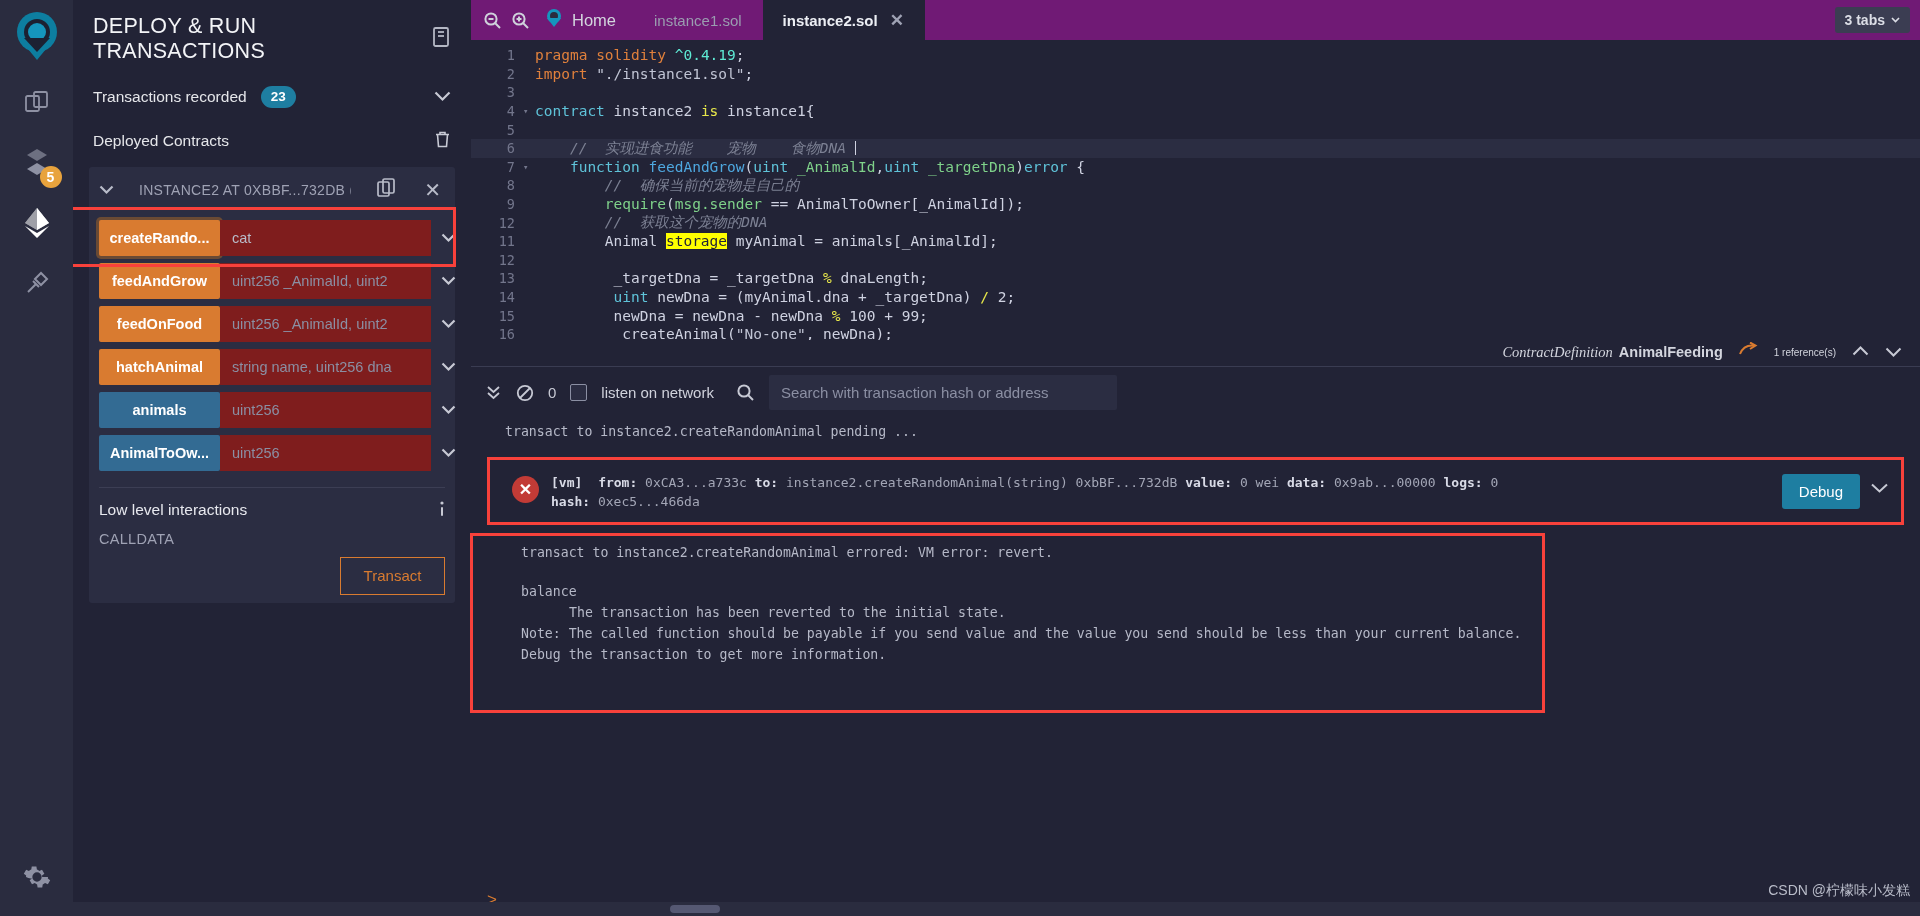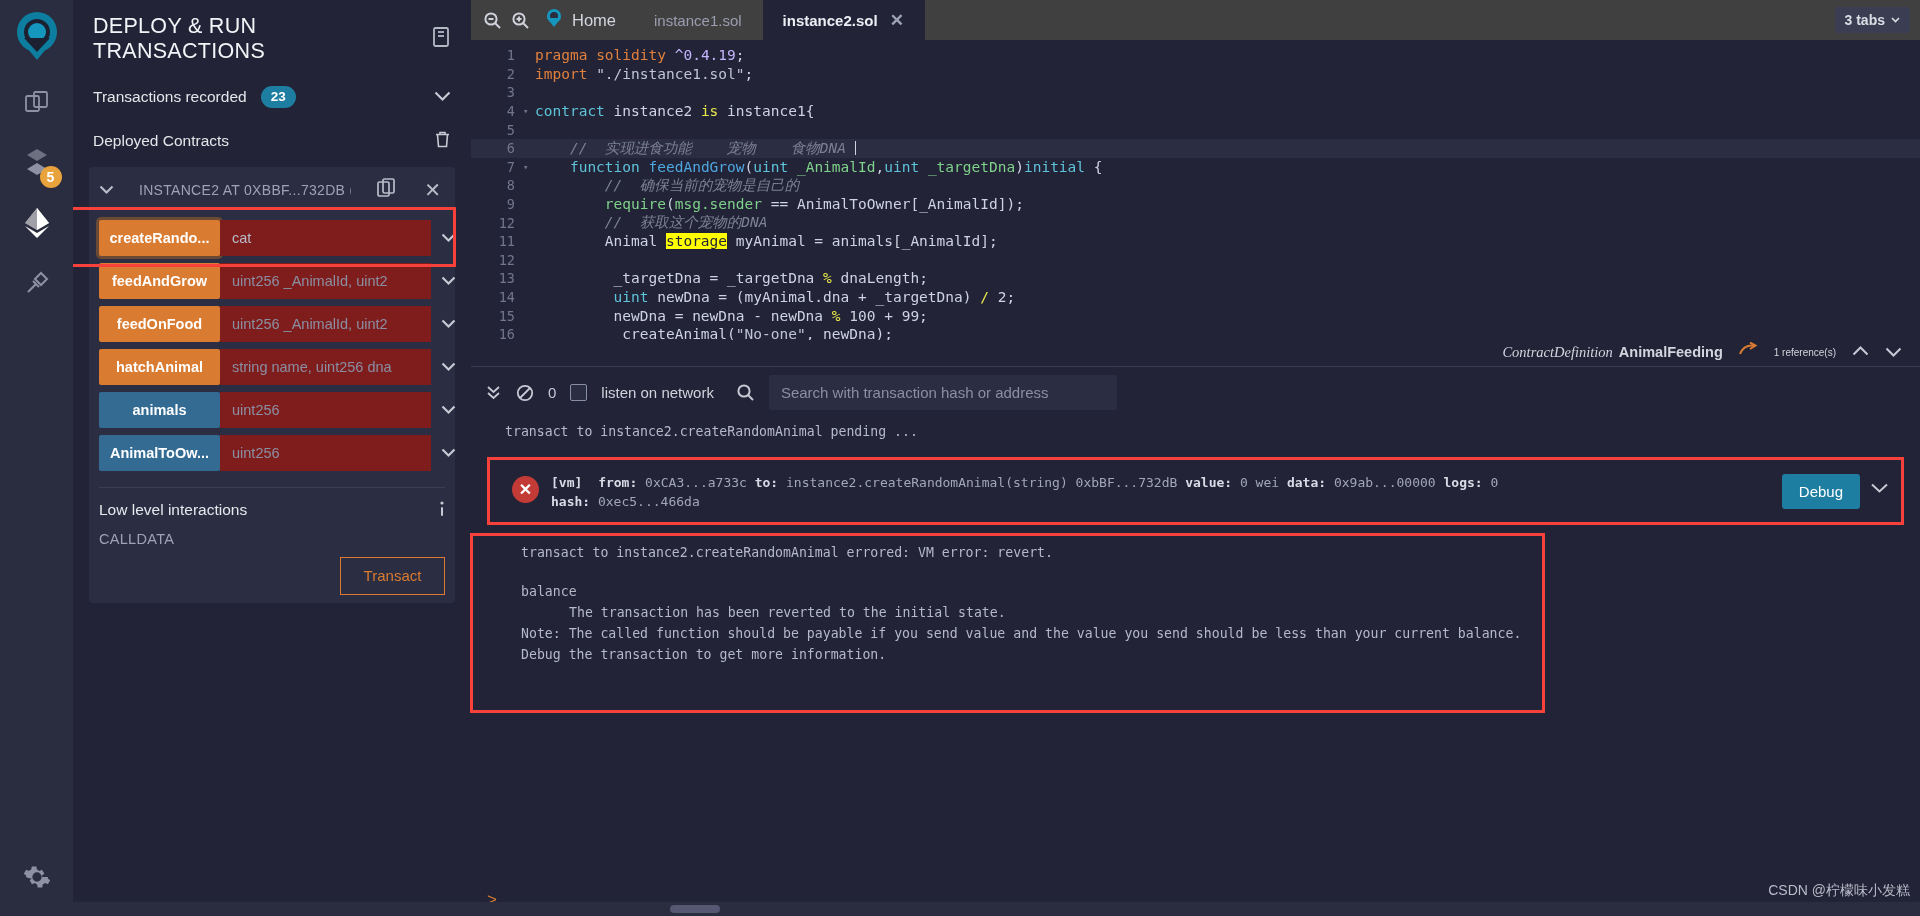--- a/index.html
+++ b/index.html
@@ -132,21 +132,21 @@
   .redbox {
     position: absolute; border: 3px solid #f8413b;
     pointer-events: none; z-index: 40;
   }
 
   
   .main { flex: 1; display: flex; flex-direction: column; background: #222336; min-width: 0; }
 
   .tabbar {
     height: 40px; display: flex; align-items: stretch;
-    background: #404040; flex: 0 0 40px;
+    background: #701a75; flex: 0 0 40px;
   }
   .tab-tools { display: flex; align-items: center; gap: 9px; padding: 0 10px 0 12px; }
   .tab-tools .zi { color: #cfd1db; cursor: pointer; display: flex; }
   .tab-home {
     display: flex; align-items: center; gap: 8px; padding: 0 18px 0 4px;
     color: #d3d5de; font-size: 16.5px; cursor: pointer;
   }
   .tab {
     display: flex; align-items: center; gap: 12px;
     padding: 0 20px; font-size: 15px; color: #9a9db0;
@@ -170,21 +170,21 @@
   .cline { display: flex; height: 18.6px; align-items: center; }
   .cline.cur { background: #2b2d42; }
   .gut {
     width: 52px; flex: 0 0 52px; text-align: right; padding-right: 8px;
     color: #73768c; font-size: 13.5px;
   }
   .fold { width: 12px; flex: 0 0 12px; color: #73768c; font-size: 9px; }
   .code { white-space: pre; color: #cfd2e1; }
   .k-pragma { color: #e0803c; }
   .k-kw     { color: #5fc3d9; }
-  .k-num    { color: #c4b5fd; }
+  .k-num    { color: #5eead4; }
   .k-str    { color: #c0c4d4; }
   .k-type   { color: #5fc3d9; }
   .k-fn     { color: #4ea8e0; }
   .k-cmt    { color: #7c8093; font-style: italic; }
   .k-is     { color: #e8e84a; }
   .k-stor   { background: #ffff00; color: #222336; }
   .k-req    { color: #7fd28a; }
   .k-mem    { color: #7fd28a; }
   .k-pub    { color: #5fc3d9; }
   .caret-bar { display:inline-block; width:1px; height:14px; background:#cfd2e1; vertical-align:-2px;}
@@ -524,21 +524,21 @@
           <span class="code"></span>
         </div>
       <div class="cline cur">
           <span class="gut">6</span>
           <span class="fold"></span>
           <span class="code">    <span class="k-cmt">//  实现进食功能    宠物    食物DNA</span> <span class="caret-bar"></span></span>
         </div>
       <div class="cline">
           <span class="gut">7</span>
           <span class="fold">▾</span>
-          <span class="code">    <span class="k-kw">function</span> <span class="k-fn">feedAndGrow</span>(<span class="k-type">uint</span> <span class="k-mem">_AnimalId</span>,<span class="k-type">uint</span> <span class="k-mem">_targetDna</span>)<span class="k-pub">initial</span> {</span>
+          <span class="code">    <span class="k-kw">function</span> <span class="k-fn">feedAndGrow</span>(<span class="k-type">uint</span> <span class="k-mem">_AnimalId</span>,<span class="k-type">uint</span> <span class="k-mem">_targetDna</span>)<span class="k-pub">error</span> {</span>
         </div>
       <div class="cline">
           <span class="gut">8</span>
           <span class="fold"></span>
           <span class="code">        <span class="k-cmt">//  确保当前的宠物是自己的</span></span>
         </div>
       <div class="cline">
           <span class="gut">9</span>
           <span class="fold"></span>
           <span class="code">        <span class="k-req">require</span>(<span class="k-mem">msg.sender</span> == AnimalToOwner[_AnimalId]);</span>

